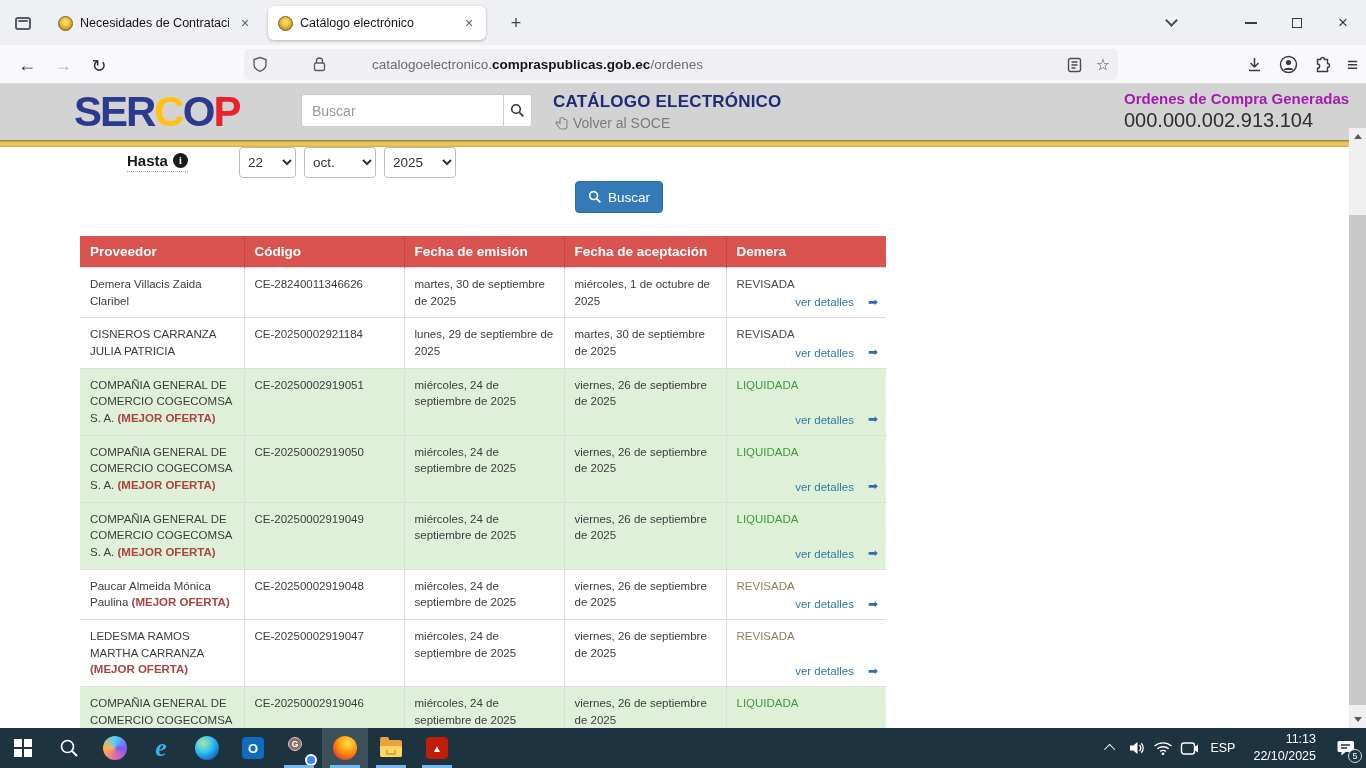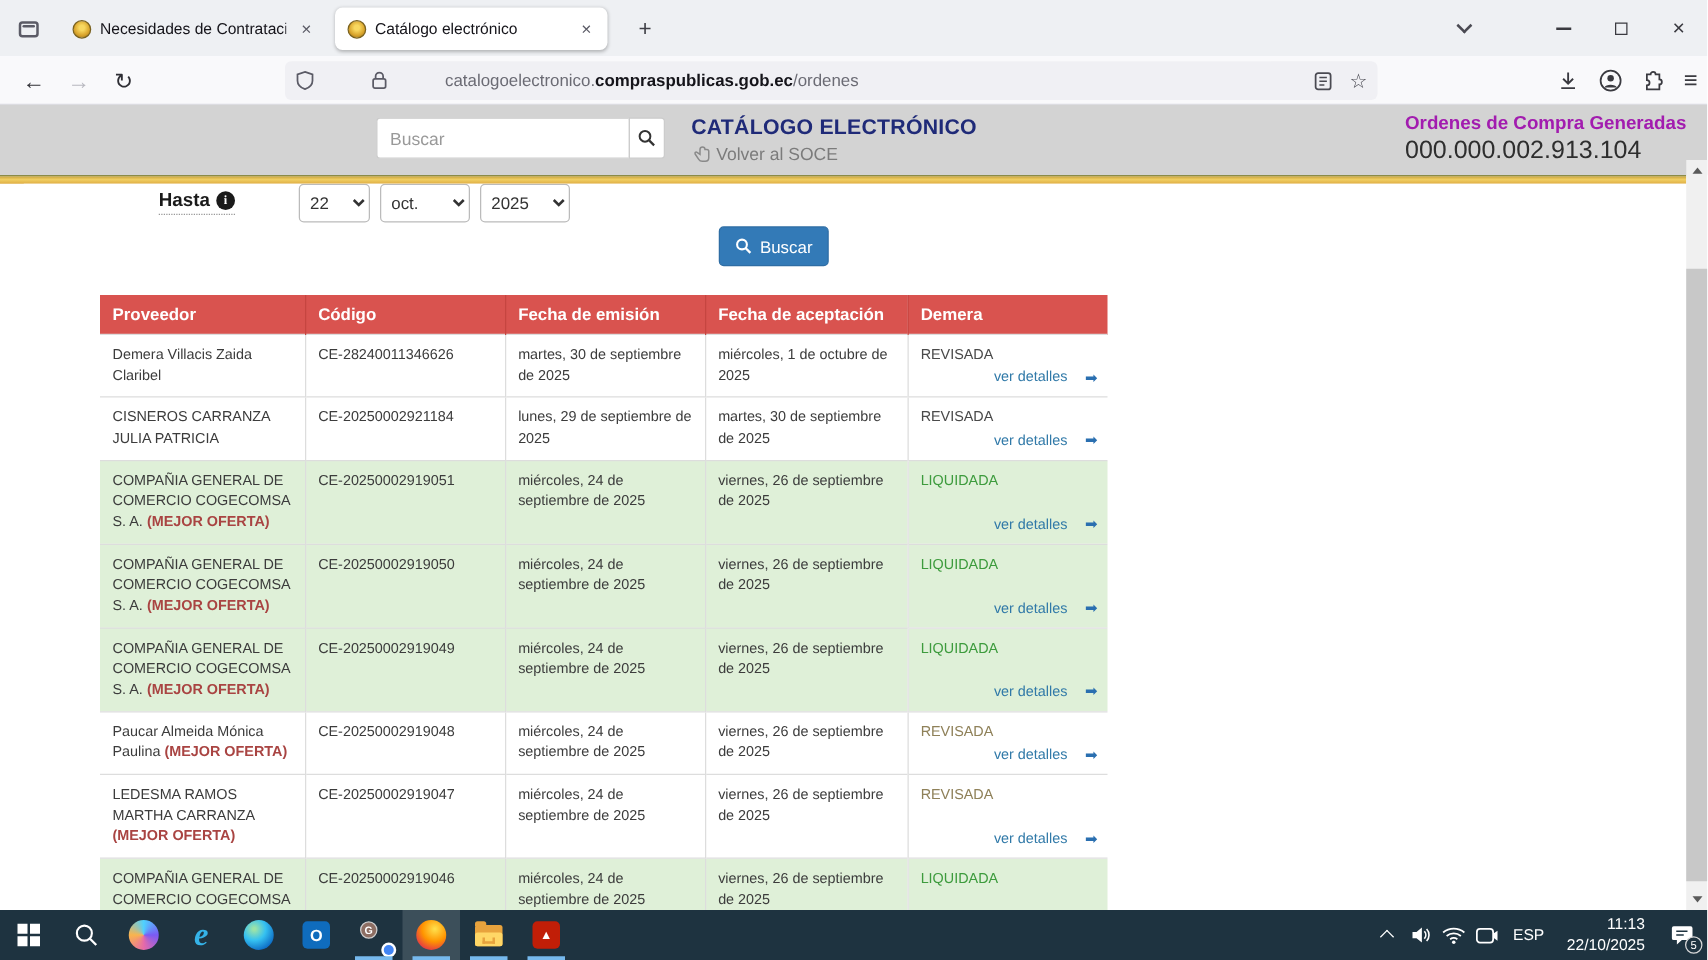--- a/index.html
+++ b/index.html
@@ -23,21 +23,21 @@
   .wc { width:46px; height:45px; display:flex; align-items:center; justify-content:center; }
   .min-glyph { width:12px; height:2px; background:#3a3a40; }
   .restore-glyph { position:relative; width:10px; height:10px; border:1.5px solid #3a3a40; background:#eef0f3; }
   .restore-glyph::before { content:""; position:absolute; left:2px; top:-4.5px; width:10px; height:10px; border:1.5px solid #3a3a40; z-index:-1; }
   .close-glyph { font-size:17px; color:#3a3a40; line-height:1; }
 
   
   .toolbar { position:absolute; top:45px; left:0; width:1366px; height:39px; background:#f9f9fb; border-bottom:1px solid #dcdce1; }
   .navbtn { position:absolute; top:5px; width:30px; height:30px; display:flex; align-items:center; justify-content:center; font-size:18px; color:#2f2f35; }
   .navbtn.disabled { color:#b9b9c0; }
-  .urlbar { position:absolute; left:228px; top:4px; width:874px; height:31px; background:#f0f0f4; border-radius:5px; display:flex; align-items:center; padding:0 8px;gap:36px; }
+  .urlbar { position:absolute; left:244px; top:4px; width:874px; height:31px; background:#f0f0f4; border-radius:5px; display:flex; align-items:center; padding:0 8px;gap:36px; }
   .urlbar .sep-icons { margin-left:auto; display:flex; gap:14px; align-items:center; }
   .url-text { font-size:13.5px; margin-left:10px; white-space:nowrap; }
   .url-sub, .url-path { color:#6b6b74; }
   .url-dom { color:#15141a; font-weight:bold; }
   .tool-ic { display:flex; align-items:center; justify-content:center; }
   .star-glyph { font-size:16px; color:#4a4a52; }
   .right-icons { position:absolute; right:8px; top:4px; height:31px; display:flex; align-items:center; gap:16px; }
   .hamb { font-size:19px; color:#3a3a40; }
 
   
@@ -201,20 +201,21 @@
       <span class="tool-ic">
         <svg width="17" height="17" viewBox="0 0 17 17">
             <path d="M5 3.5 h3 a2 2 0 1 1 4 0 h3 v4 a2 2 0 1 1 0 4 v4 H5 v-3.2 a2 2 0 1 0 0-4.3 Z" transform="translate(-1.5,0)" fill="none" stroke="#3a3a40" stroke-width="1.4"></path>
           </svg>
       </span>
       <span class="hamb">≡</span>
     </div>
   </div>
 
   <div class="site-header">
+    <div class="logo"><span class="p1">SER</span><span class="p2">C</span><span class="p3">O</span><span class="p4">P</span></div>
     <div class="hsearch">
       <input type="text" placeholder="Buscar" style="">
       <span class="sbtn">
         <svg width="15" height="15" viewBox="0 0 15 15">
             <circle cx="6" cy="6" r="4.3" fill="none" stroke="#333" stroke-width="1.6"></circle>
             <path d="M9.3 9.3 L13.3 13.3" stroke="#333" stroke-width="1.8"></path>
           </svg>
       </span>
     </div>
     <div class="htitle">

